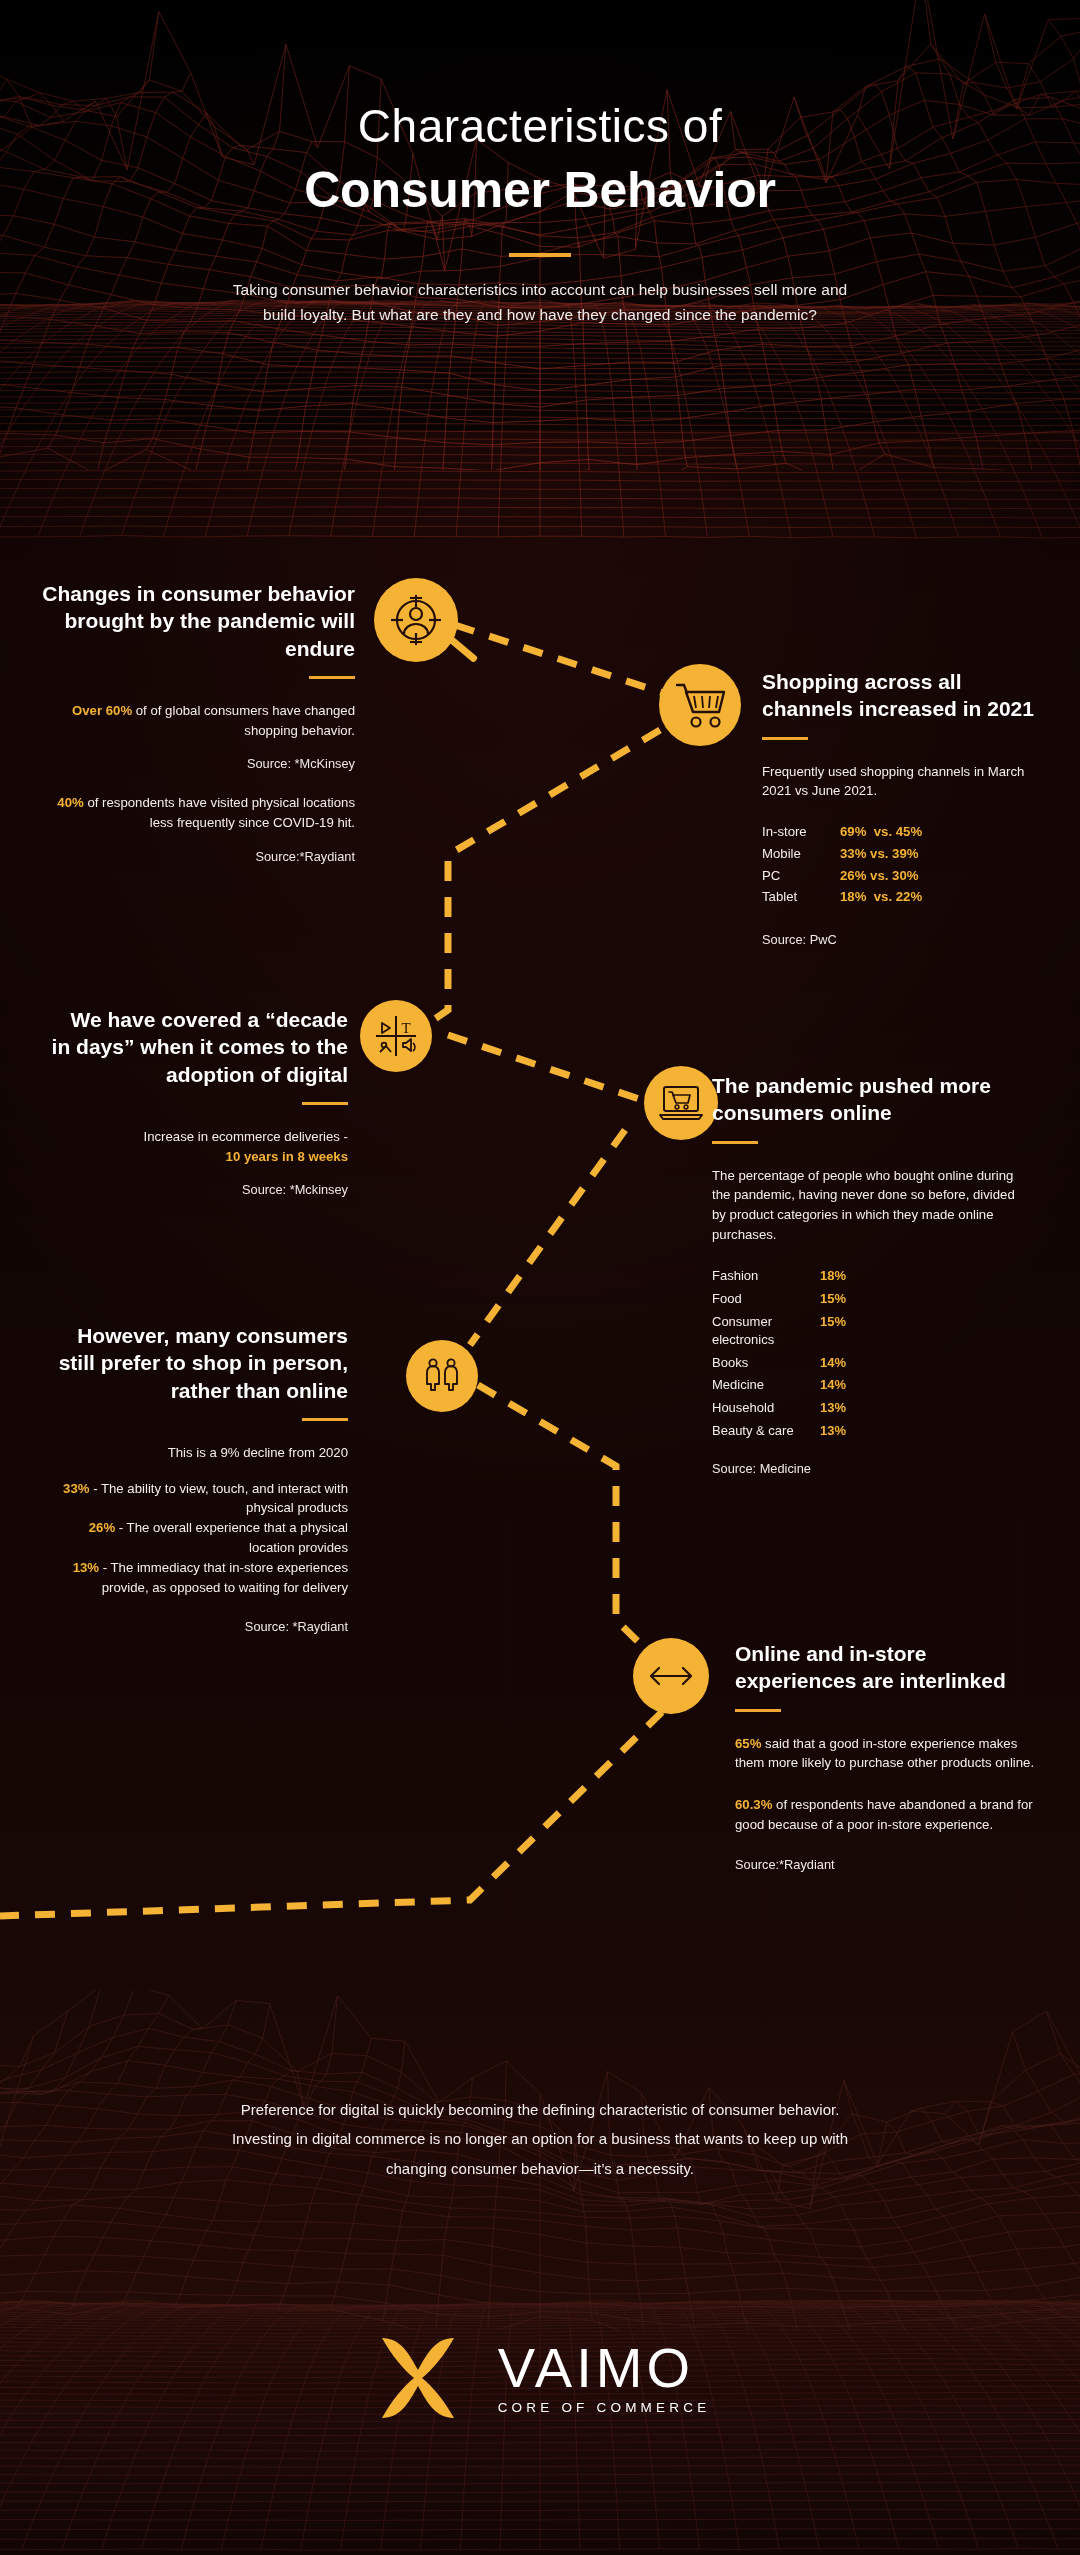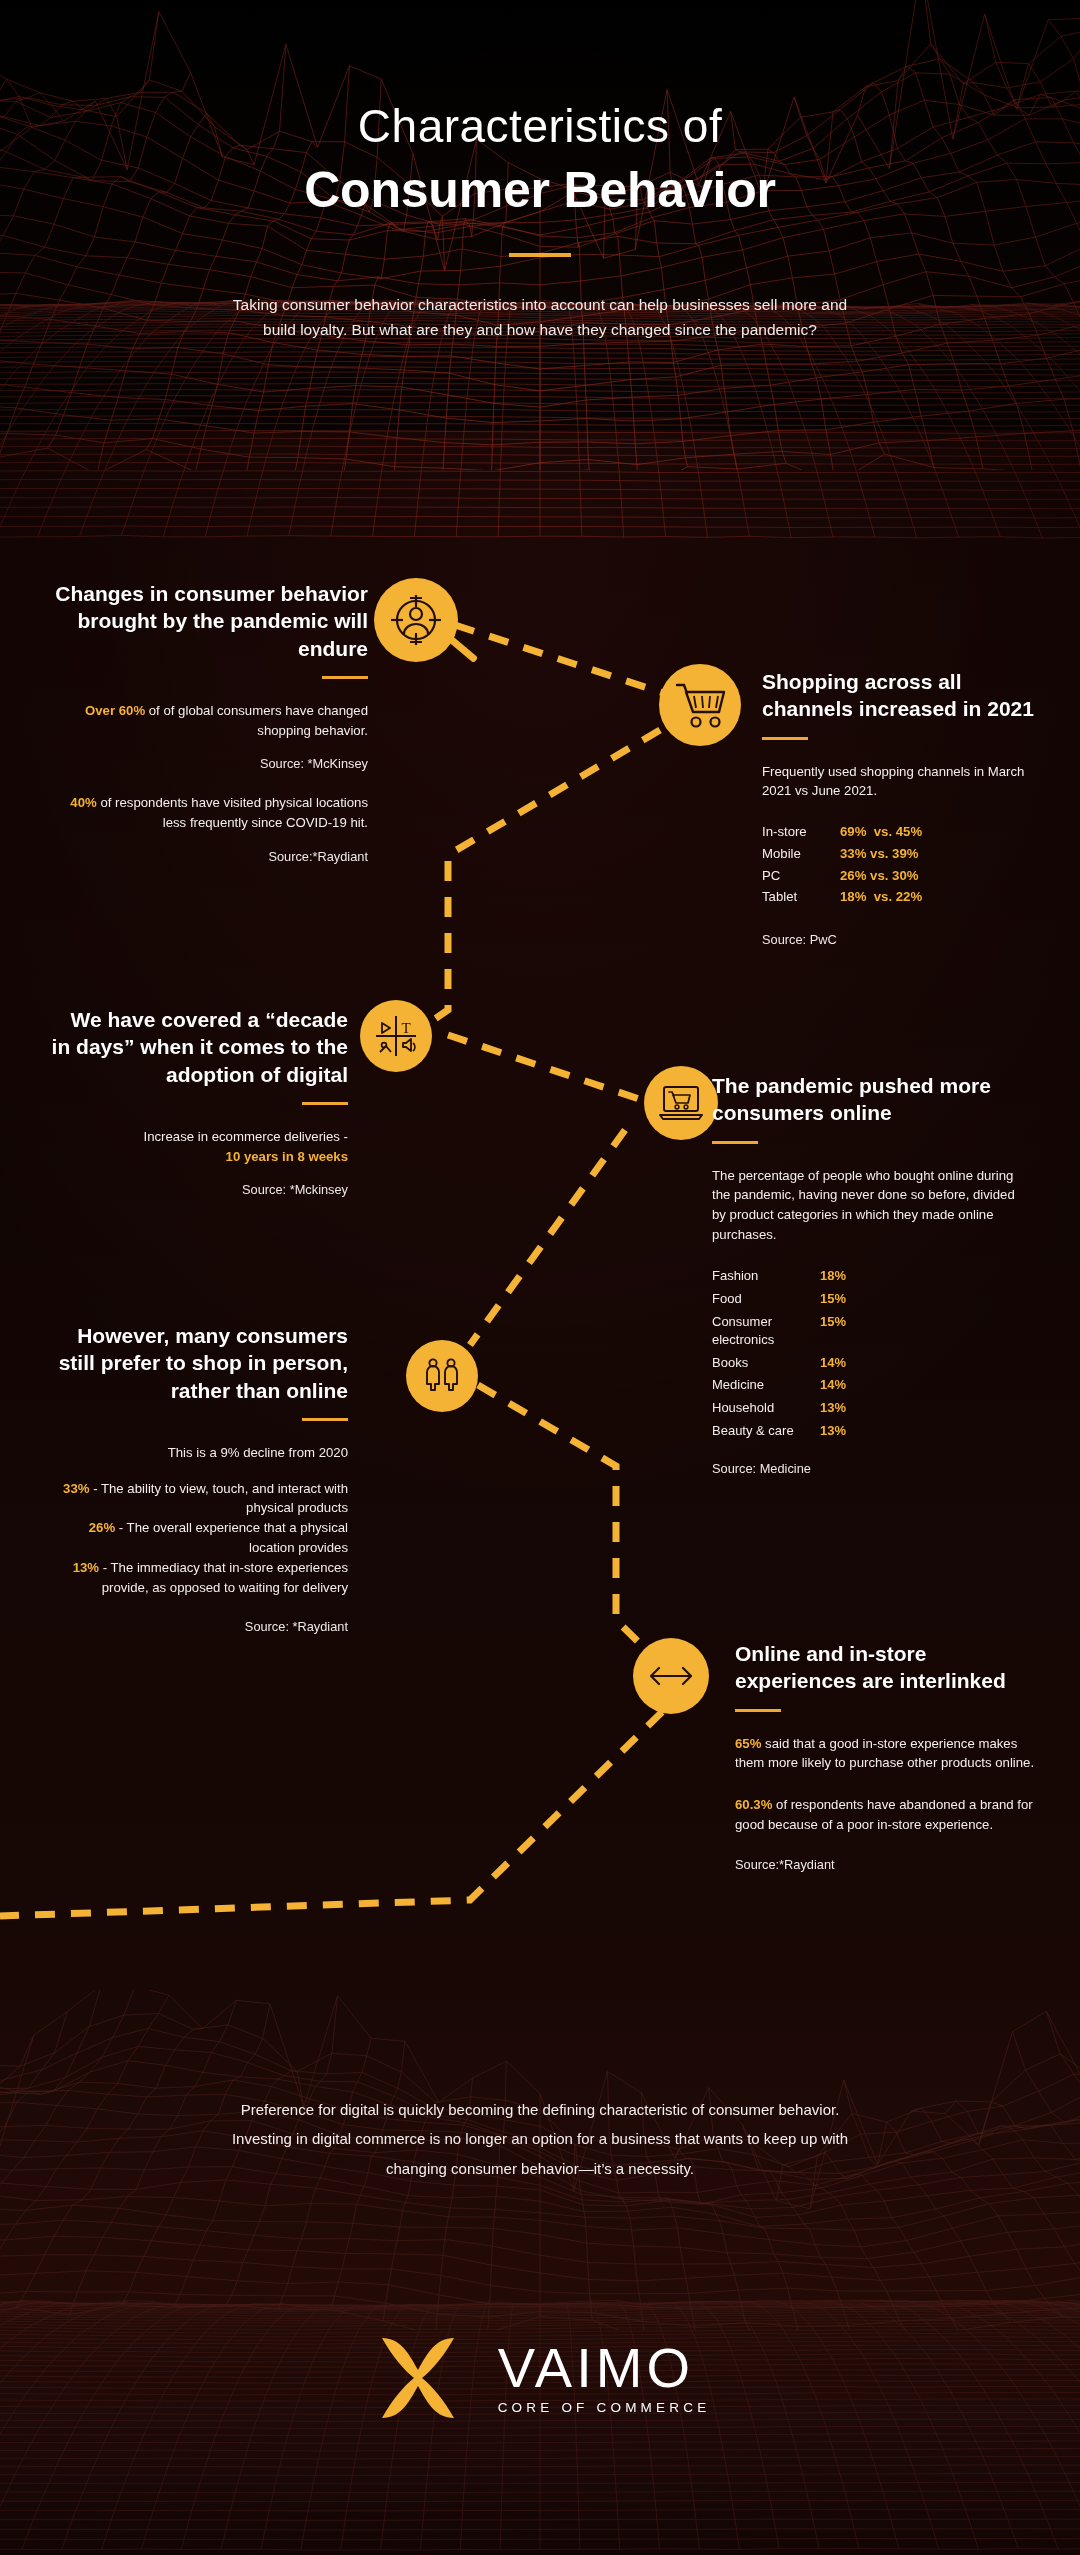--- a/index.html
+++ b/index.html
@@ -22,21 +22,21 @@
                 background:linear-gradient(180deg,#3a120c 0%,#45150e 25%,#4d180f 55%,#3d1310 80%,#260b08 100%); }
   .vignette   { position:absolute; inset:0;
                 background:radial-gradient(ellipse 70% 40% at 50% 20%, rgba(0,0,0,0) 0%, rgba(0,0,0,.55) 100%); }
 
   
   #header { position:absolute; left:0; top:0; width:1080px; z-index:5; text-align:center; }
   #title-light { font-size:46px; font-weight:300; letter-spacing:.5px; color:#ffffff;
                  margin-top:100px; line-height:1.15; }
   #title-bold  { font-size:50px; font-weight:700; color:#ffffff; margin-top:8px; letter-spacing:-.2px; }
   .rule-gold { width:62px; height:4px; background:#f0a830; margin:34px auto 0; }
-  #subtitle { width:620px; margin:35px auto 0; font-size:15.5px; line-height:1.62;
+  #subtitle { width:620px; margin:20px auto 0; font-size:15.5px; line-height:1.62;
               color:#f2eceb; font-weight:400; }
 
   
   #flow-line { position:absolute; left:0; top:0; width:1080px; height:2555px; z-index:3; pointer-events:none; }
 
   
   .node { position:absolute; border-radius:50%; background:#f5b335; z-index:6;
           display:flex; align-items:center; justify-content:center; }
   .node svg { display:block; }
   .node .handle { position:absolute; background:#f5b335; border-radius:3px; }
@@ -183,21 +183,21 @@
 </div>
 
 <div class="node" style="left:633px; top:1638px; width:76px; height:76px">
   <svg width="48" height="30" viewBox="0 0 48 30">
     <line x1="4" y1="15" x2="44" y2="15" stroke="#241008" stroke-width="2.2"></line>
     <polyline points="12,7 4,15 12,23" fill="none" stroke="#241008" stroke-width="2.2" stroke-linejoin="round" stroke-linecap="round"></polyline>
     <polyline points="36,7 44,15 36,23" fill="none" stroke="#241008" stroke-width="2.2" stroke-linejoin="round" stroke-linecap="round"></polyline>
   </svg>
 </div>
 
-<div class="block h-left" style="left:53px; top:580px; width:315px">
+<div class="block h-left" style="left:40px; top:580px; width:315px">
   <div class="blk-title">Changes in consumer behavior brought by the pandemic will endure</div>
   <div class="blk-rule-l"></div>
   <div class="gap-lg"></div>
   <div class="body-txt">
     <span class="gold">Over 60%</span><span> of of global consumers have changed shopping behavior.</span>
   </div>
   <div class="gap-md"></div>
   <div class="src">Source: *McKinsey</div>
   <div class="gap-lg"></div>
   <div class="body-txt">

